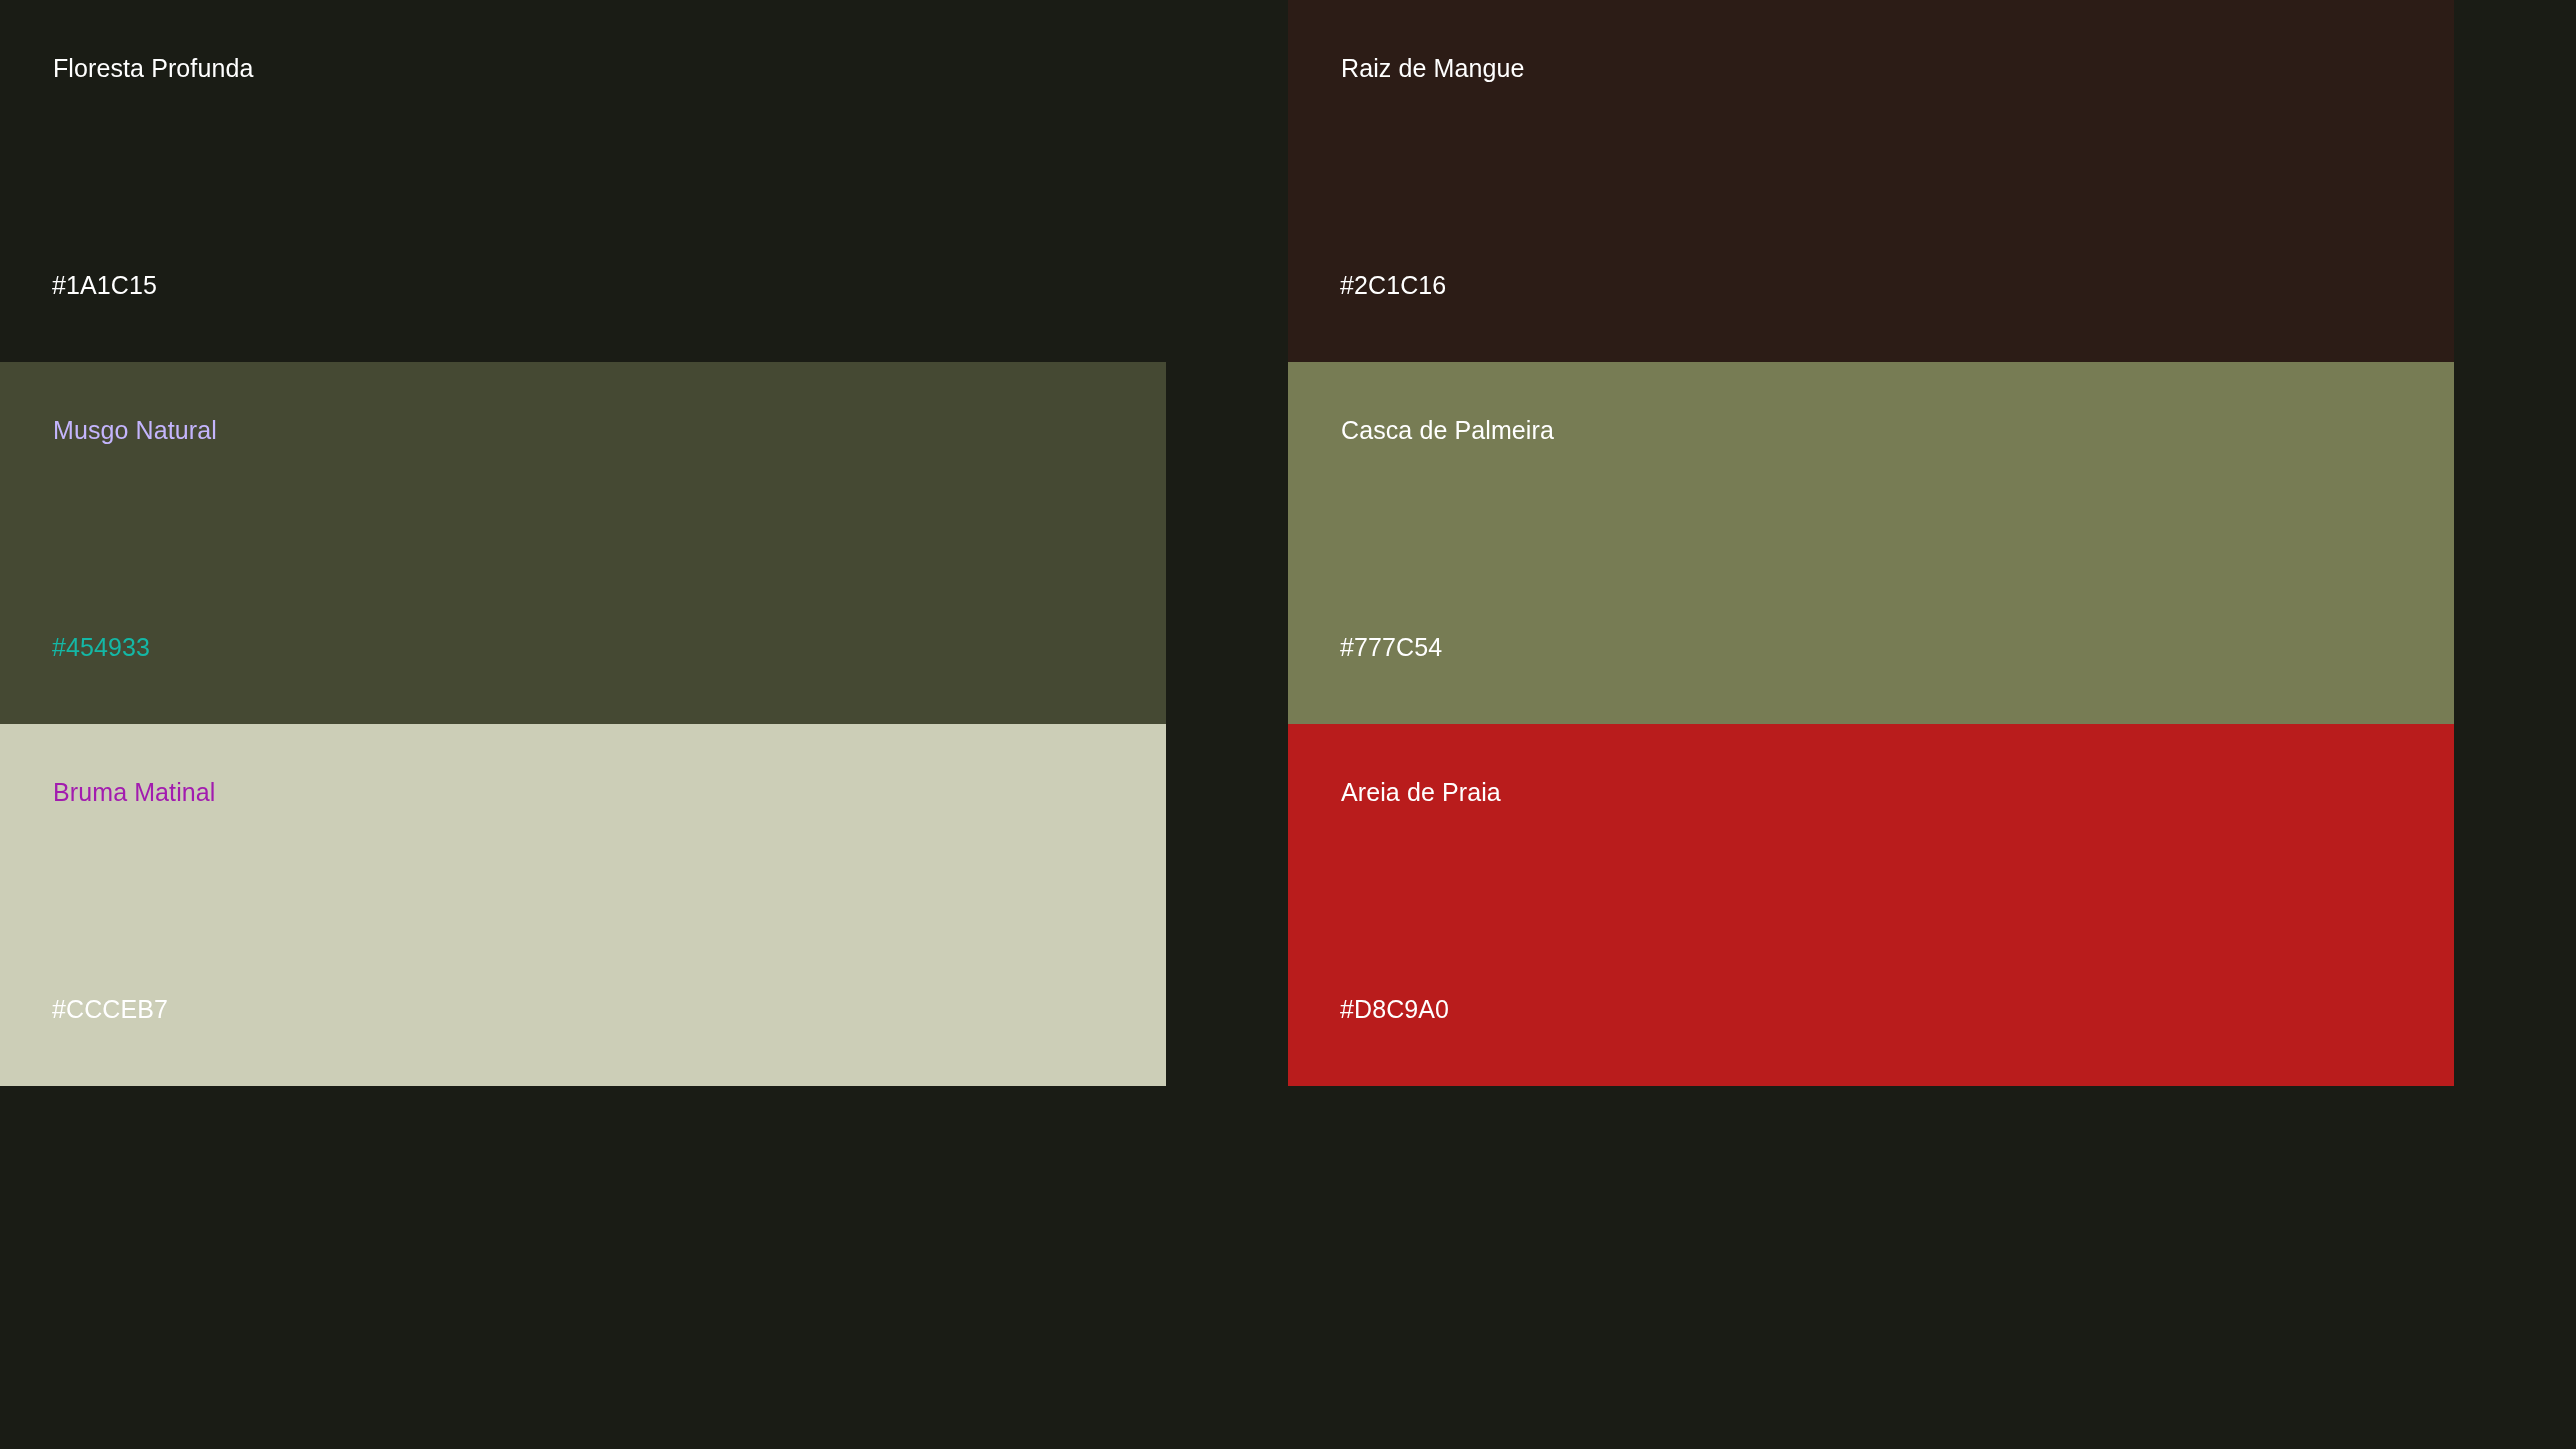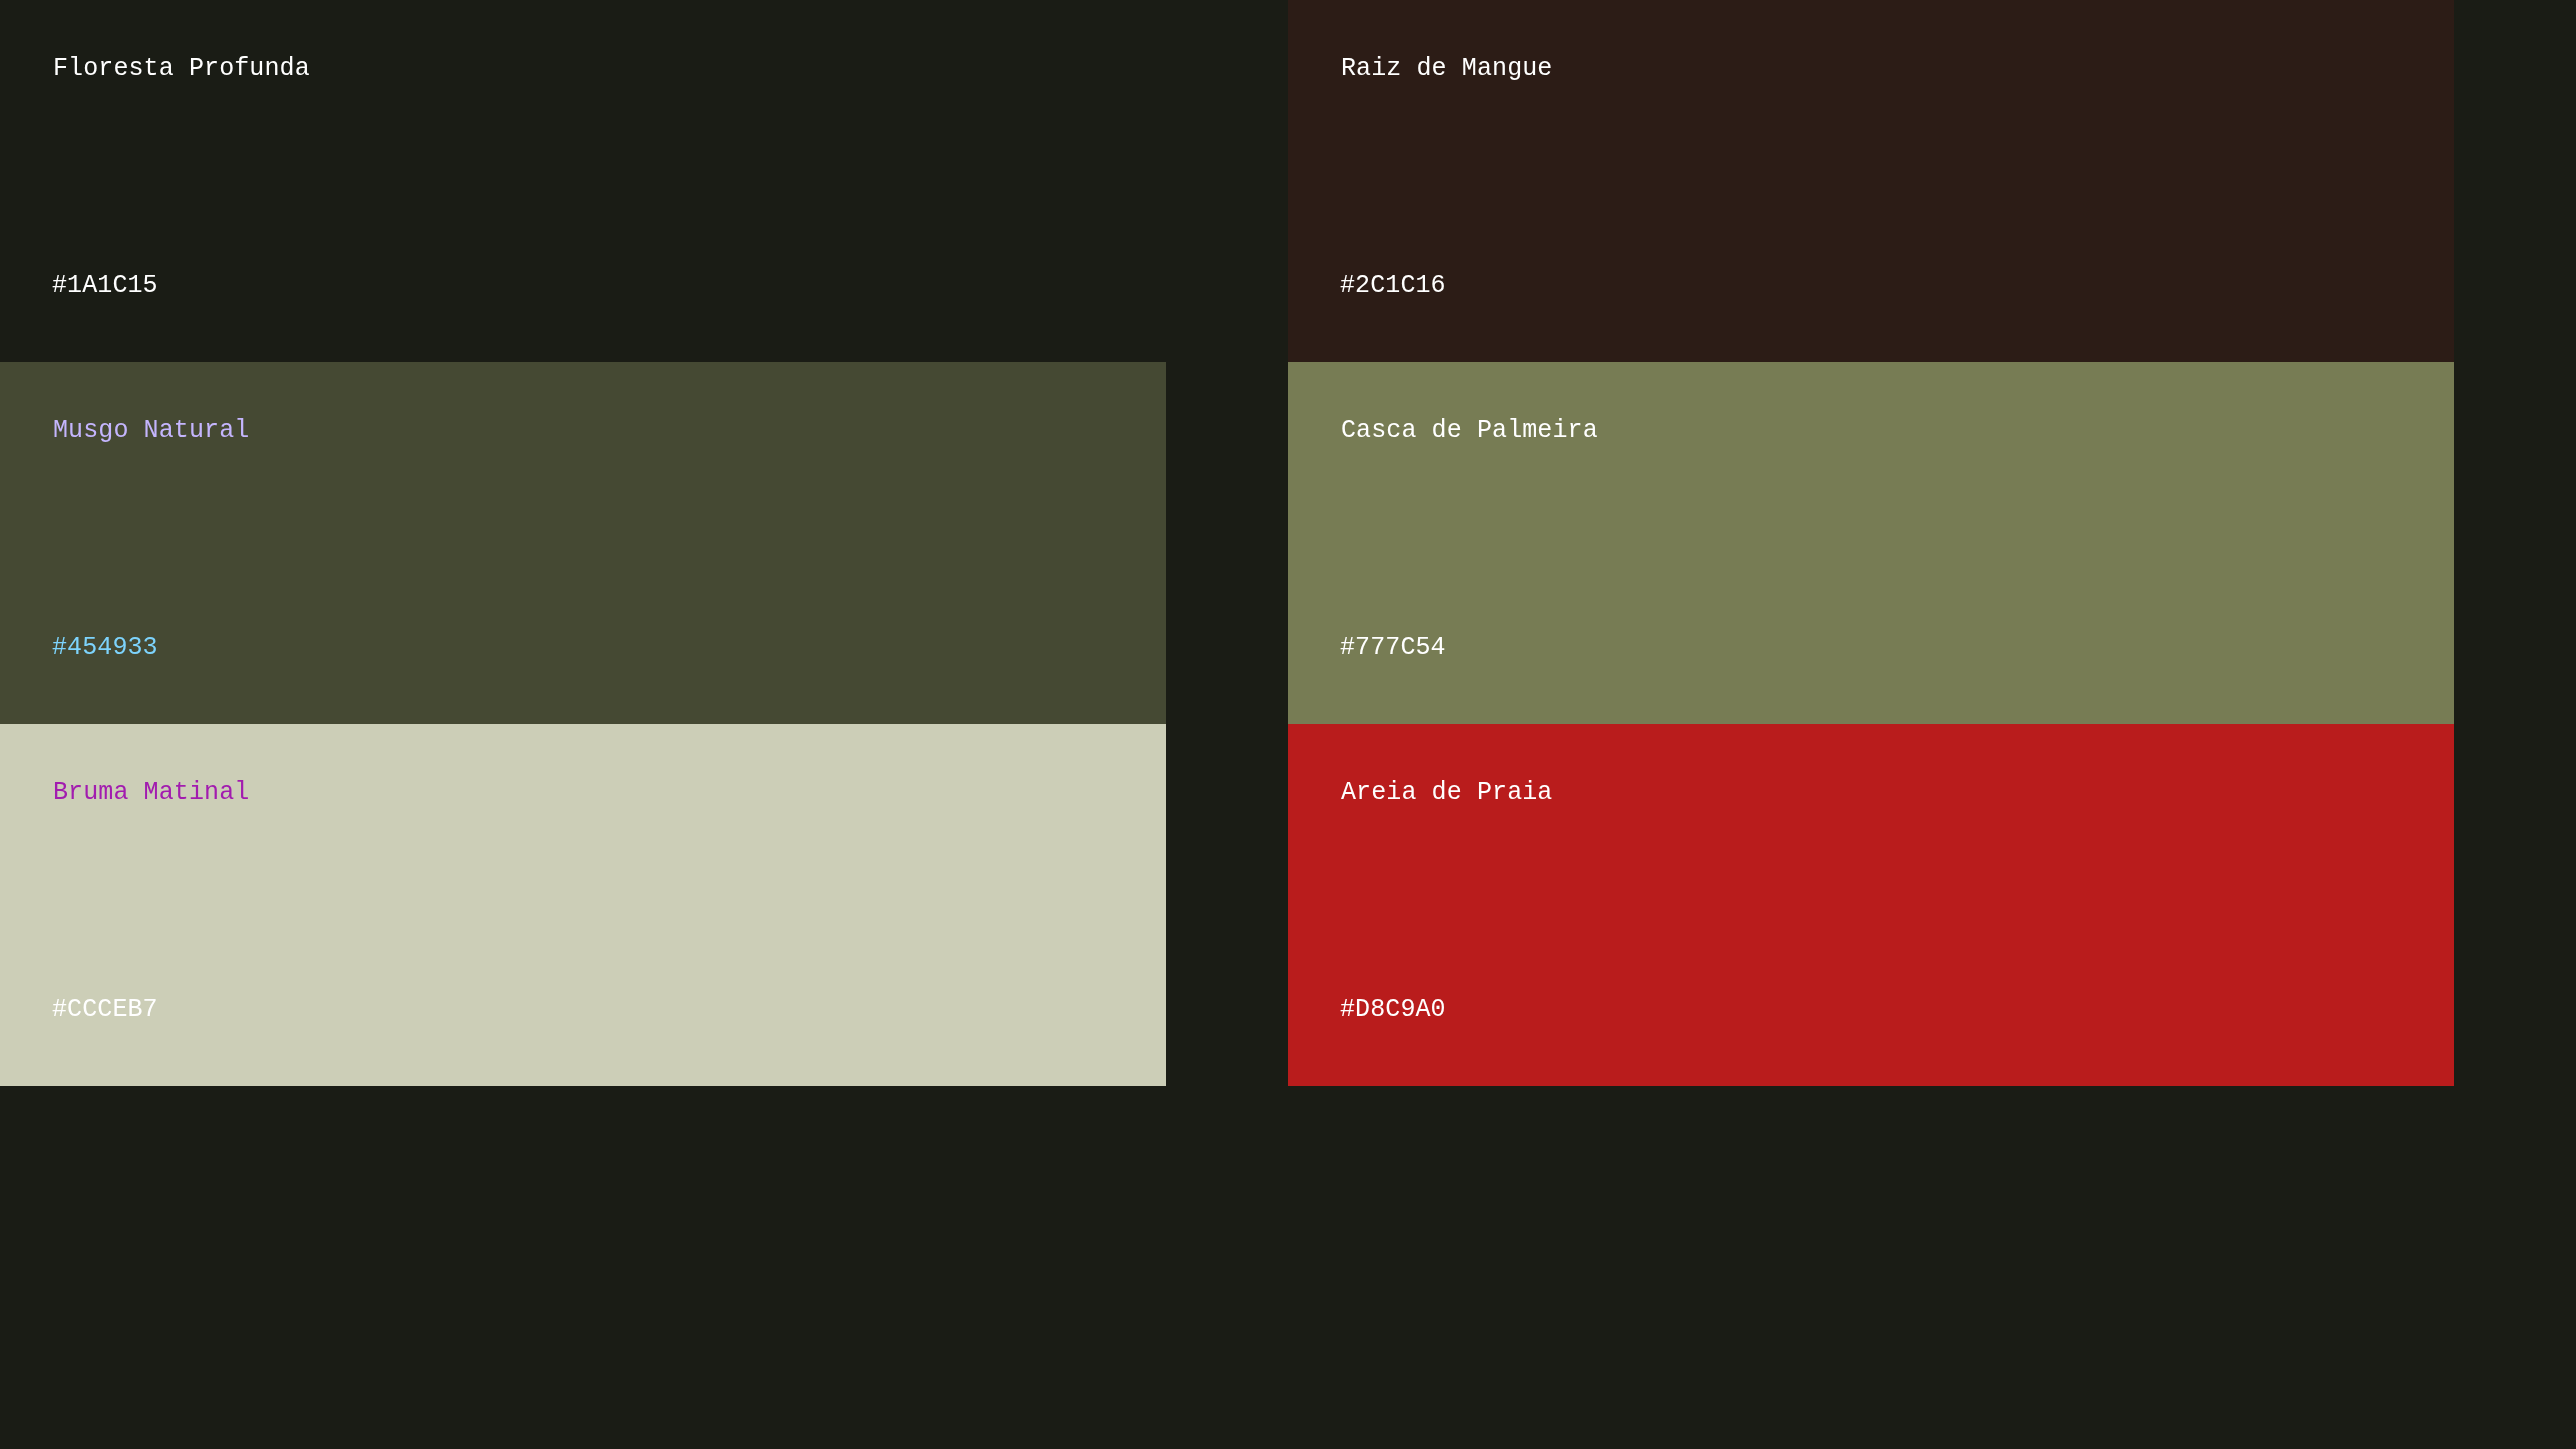--- a/index.html
+++ b/index.html
@@ -24,21 +24,20 @@
     grid-template-rows: 362px 362px 362px 362px;
   }
 
   .swatch {
     position: relative;
     width: 1166px;
     height: 362px;
     box-sizing: border-box;
     padding: 8px;
     overflow: hidden;
-    font-family: Liberation Mono, monospace;
   }
 
   .swatch-name {
     position: absolute;
     left: 53px;
     top: 54px;
     font-size: 25px;
     font-weight: 400;
     line-height: 29.5px;
     letter-spacing: 0.1px;
@@ -66,21 +65,21 @@
     <div class="swatch-hex" style="color: rgb(255, 255, 255);">#1A1C15</div>
   </div>
 
   <div class="swatch" style="background-color: rgb(44, 28, 22);">
     <div class="swatch-name" style="color: rgb(255, 255, 255);">Raiz de Mangue</div>
     <div class="swatch-hex" style="color: rgb(255, 255, 255);">#2C1C16</div>
   </div>
 
   <div class="swatch" style="background-color: rgb(69, 73, 51);">
     <div class="swatch-name" style="color: #c4b5fd;">Musgo Natural</div>
-    <div class="swatch-hex" style="color: #7dd3fc;">#454933</div>
+    <div class="swatch-hex" style="color: #14b8a6;">#454933</div>
   </div>
 
 
   <div class="swatch" style="background-color: rgb(119, 124, 84);">
     <div class="swatch-name" style="color: rgb(255, 255, 255);">Casca de Palmeira</div>
     <div class="swatch-hex" style="color: rgb(255, 255, 255);">#777C54</div>
   </div>
 
 
   <div class="swatch" style="background-color: rgb(204, 206, 183);">

